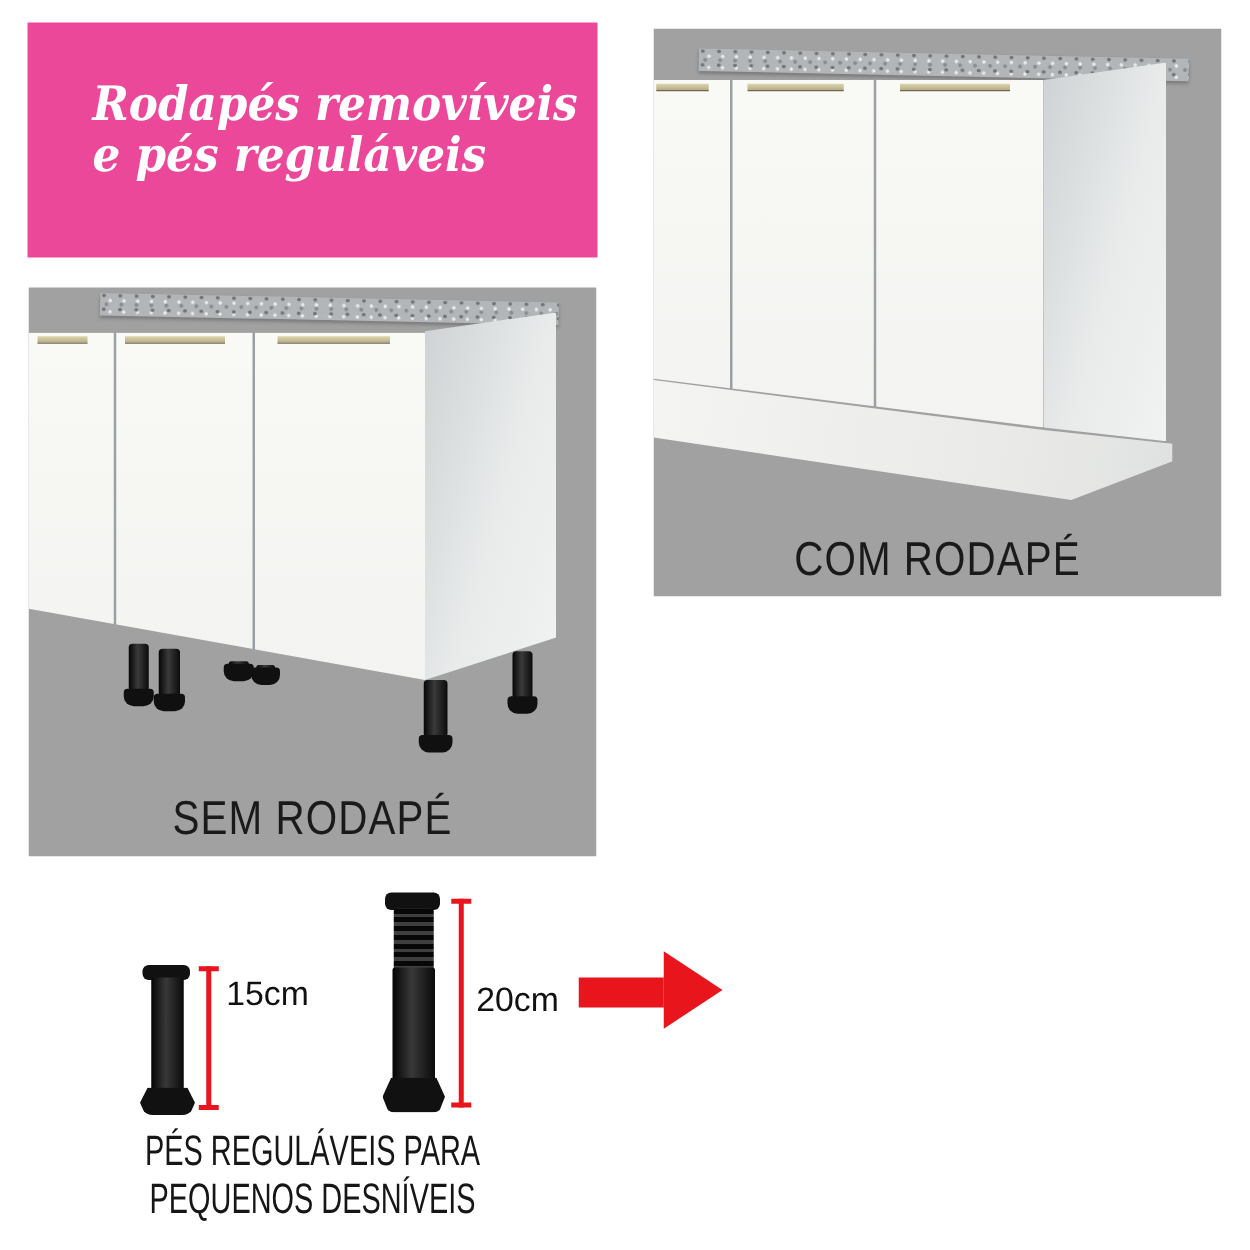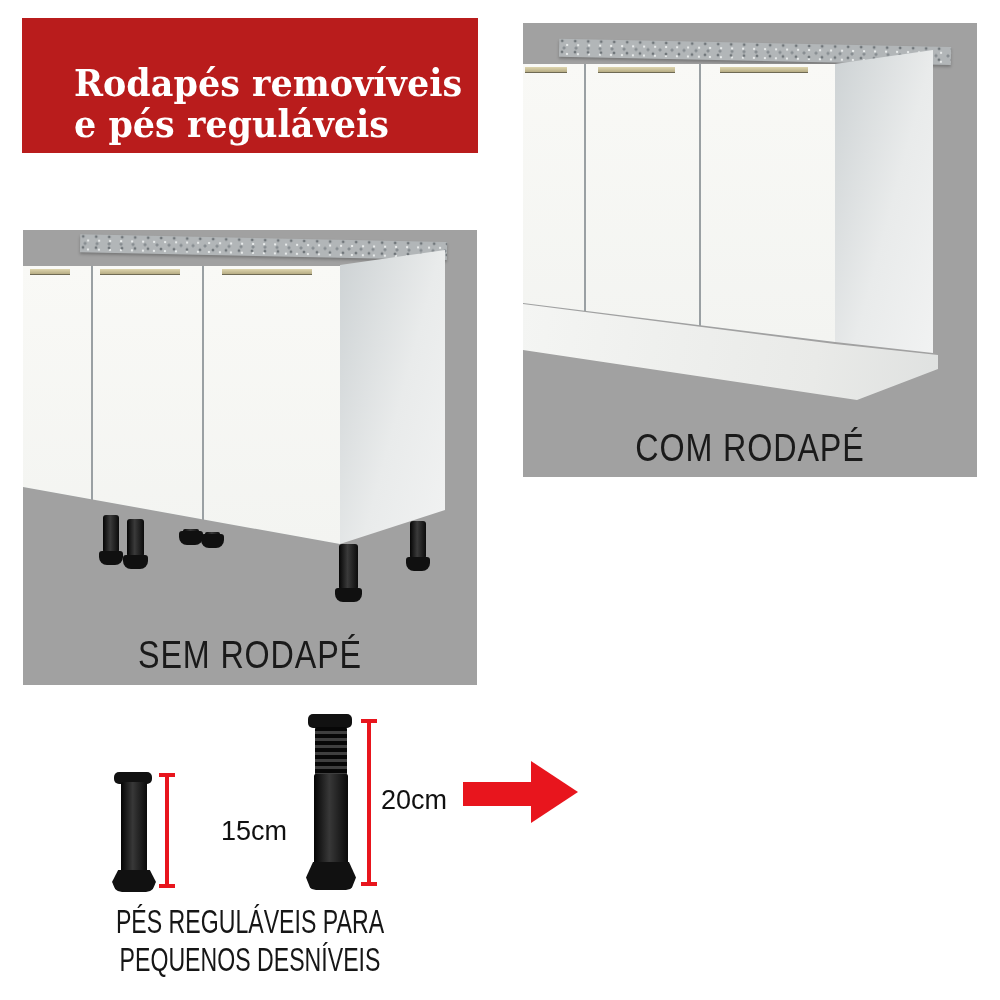--- a/index.html
+++ b/index.html
@@ -1,20 +1,20 @@
 <!DOCTYPE html>
 <html><head>
 <meta charset="utf-8">
 <style>
   html,body{margin:0;padding:0;background:#ffffff;}
   #stage{position:relative;width:1000px;height:1000px;background:#ffffff;overflow:hidden;
          font-family:"Liberation Sans", sans-serif;}
 
   
-  .title-box{position:absolute;left:22px;top:18px;width:456px;height:135px;background:#b91c1c;}
+  .title-box{position:absolute;left:22px;top:18px;width:456px;height:188px;background:#ec4899;font-style:italic;}
   .title-text{position:absolute;left:52px;top:44px;color:#ffffff;
               font-family:"DejaVu Serif", serif;font-weight:bold;font-size:38px;line-height:41px;
               transform:scaleX(.92);transform-origin:0 0;white-space:nowrap;}
 
   
   .panel{position:absolute;background:#a1a1a1;overflow:hidden;}
   .panel-com{left:523px;top:23px;width:454px;height:454px;}
   .panel-sem{left:23px;top:230px;width:454px;height:455px;}
   .panel-enc{left:523px;top:517px;width:455px;height:455px;}
 
@@ -149,21 +149,21 @@
   <div class="foot" style="left:112px;top:770px;width:44px;height:122px;">
     <div class="foot-cap" style="left:2px;top:2px;width:38px;height:12px;"></div>
     <div class="foot-shaft" style="left:9px;top:12px;width:26px;height:92px;"></div>
     <div class="foot-flare" style="left:0;top:100px;width:44px;height:22px;"></div>
   </div>
   <div class="bracket" style="left:159px;top:773px;height:115px;">
     <div class="h" style="top:0;"></div>
     <div class="v"></div>
     <div class="h" style="bottom:0;"></div>
   </div>
-  <div class="measure-label" style="left:181px;top:816px;margin-left:40px;">15cm</div>
+  <div class="measure-label" style="left:181px;top:780px;">15cm</div>
 
   <div class="foot" style="left:306px;top:714px;width:50px;height:176px;">
     <div class="foot-cap" style="left:2px;top:0;width:44px;height:14px;"></div>
     <div class="foot-ridges" style="left:9px;top:13px;width:32px;height:49px;"></div>
     <div class="foot-shaft" style="left:8px;top:60px;width:34px;height:92px;"></div>
     <div class="foot-flare" style="left:0;top:148px;width:50px;height:28px;"></div>
   </div>
   <div class="bracket" style="left:361px;top:719px;height:167px;">
     <div class="h" style="top:0;"></div>
     <div class="v"></div>

